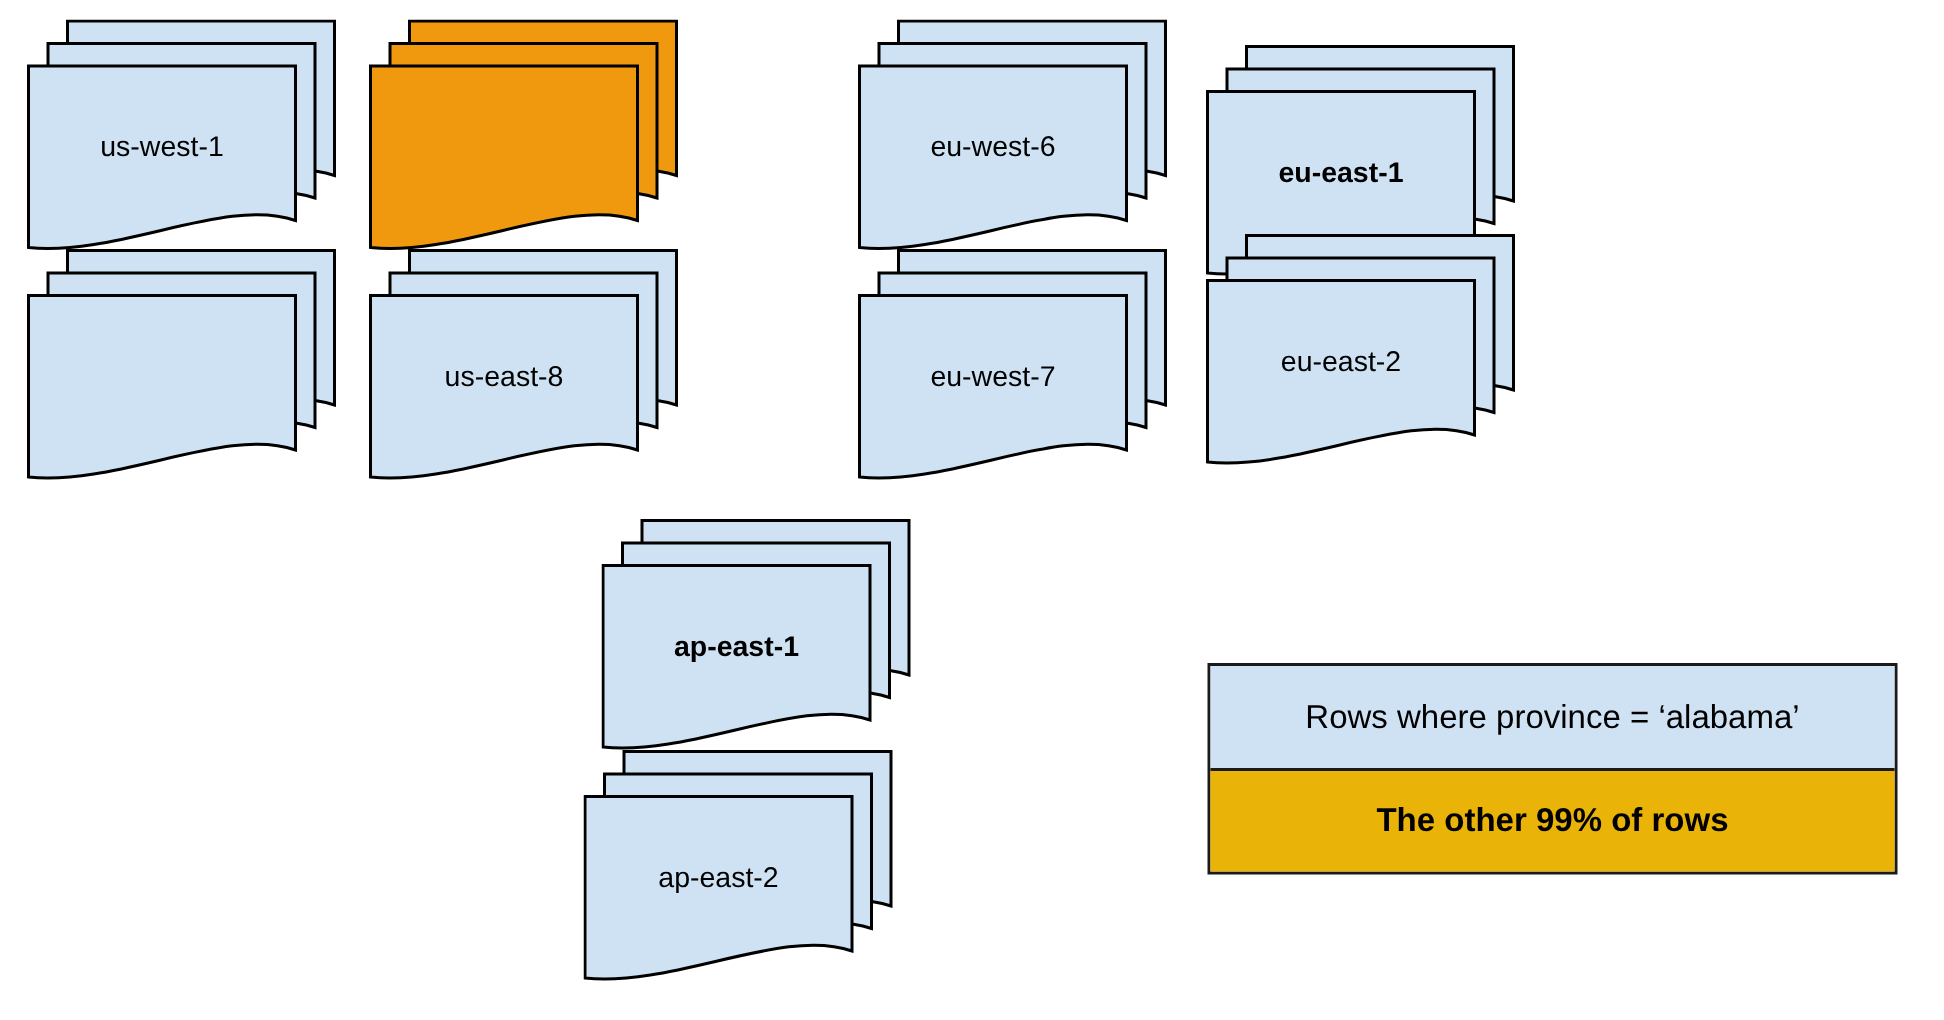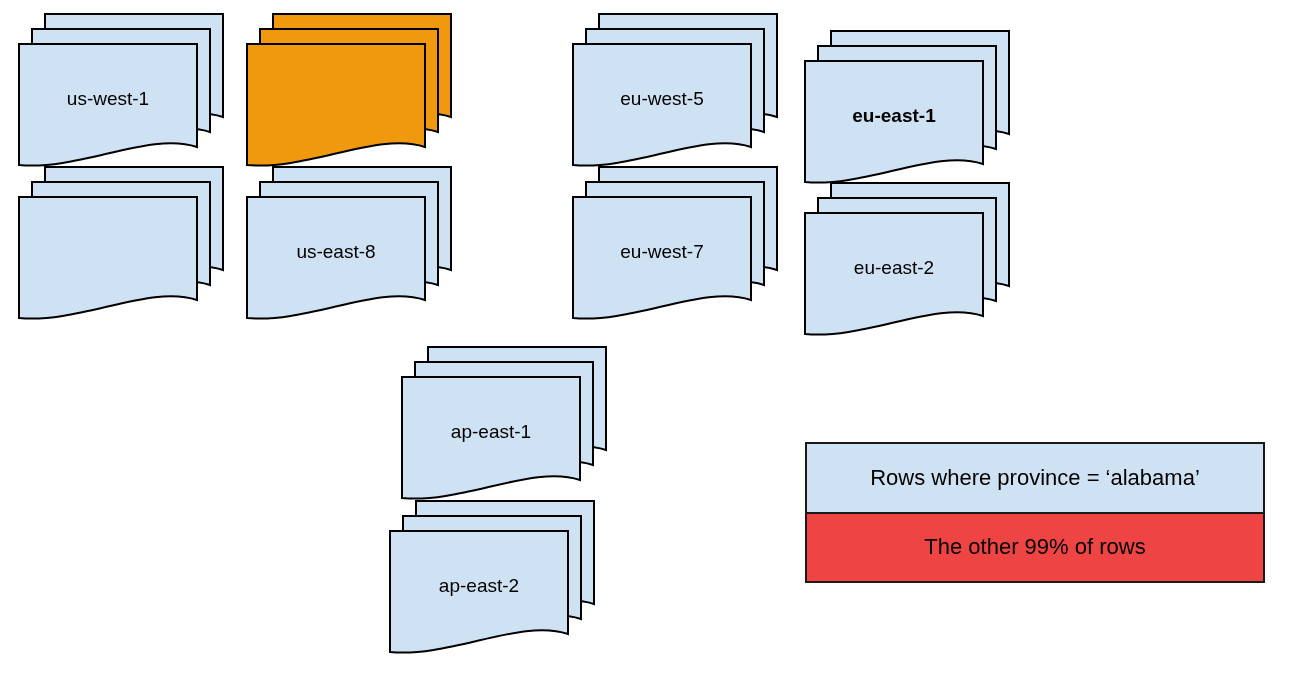--- a/index.html
+++ b/index.html
@@ -61,21 +61,22 @@
     align-items: center;
     justify-content: center;
     background: #cfe2f3;
     font-size: 22px;
     color: #000000;
   }
   .legend-row + .legend-row {
     border-top: 2px solid #1a1a1a;
   }
   .legend-row.highlight {
-    background: #ef4444;
+    background: #eab308;
+    font-weight: bold;
   }
   .defs-holder {
     position: absolute;
     width: 0;
     height: 0;
     overflow: hidden;
   }
 </style>
 </head>
 <body>
@@ -100,21 +101,21 @@
   <div class="stack highlight" style="left:246px; top:13px;">
     <svg width="210" height="165" viewBox="0 0 210 165">
         <use href="#doc-stack"></use>
       </svg>
   </div>
 
   <div class="stack" style="left:572px; top:13px;">
     <svg width="210" height="165" viewBox="0 0 210 165">
         <use href="#doc-stack"></use>
       </svg>
-    <div class="stack-label">eu-west-5</div>
+    <div class="stack-label">eu-west-6</div>
   </div>
 
   <div class="stack" style="left:804px; top:30px;font-weight:bold;">
     <svg width="210" height="165" viewBox="0 0 210 165">
         <use href="#doc-stack"></use>
       </svg>
     <div class="stack-label">eu-east-1</div>
   </div>
 
   <div class="stack" style="left:18px; top:166px;">
@@ -130,28 +131,28 @@
     <div class="stack-label">us-east-8</div>
   </div>
 
   <div class="stack" style="left:572px; top:166px;">
     <svg width="210" height="165" viewBox="0 0 210 165">
         <use href="#doc-stack"></use>
       </svg>
     <div class="stack-label">eu-west-7</div>
   </div>
 
-  <div class="stack" style="left:804px; top:182px;">
+  <div class="stack" style="left:804px; top:156px;">
     <svg width="210" height="165" viewBox="0 0 210 165">
         <use href="#doc-stack"></use>
       </svg>
     <div class="stack-label">eu-east-2</div>
   </div>
 
-  <div class="stack" style="left:401px; top:346px;">
+  <div class="stack" style="left:401px; top:346px;font-weight:bold;">
     <svg width="210" height="165" viewBox="0 0 210 165">
         <use href="#doc-stack"></use>
       </svg>
     <div class="stack-label">ap-east-1</div>
   </div>
 
   <div class="stack" style="left:389px; top:500px;">
     <svg width="210" height="165" viewBox="0 0 210 165">
         <use href="#doc-stack"></use>
       </svg>

